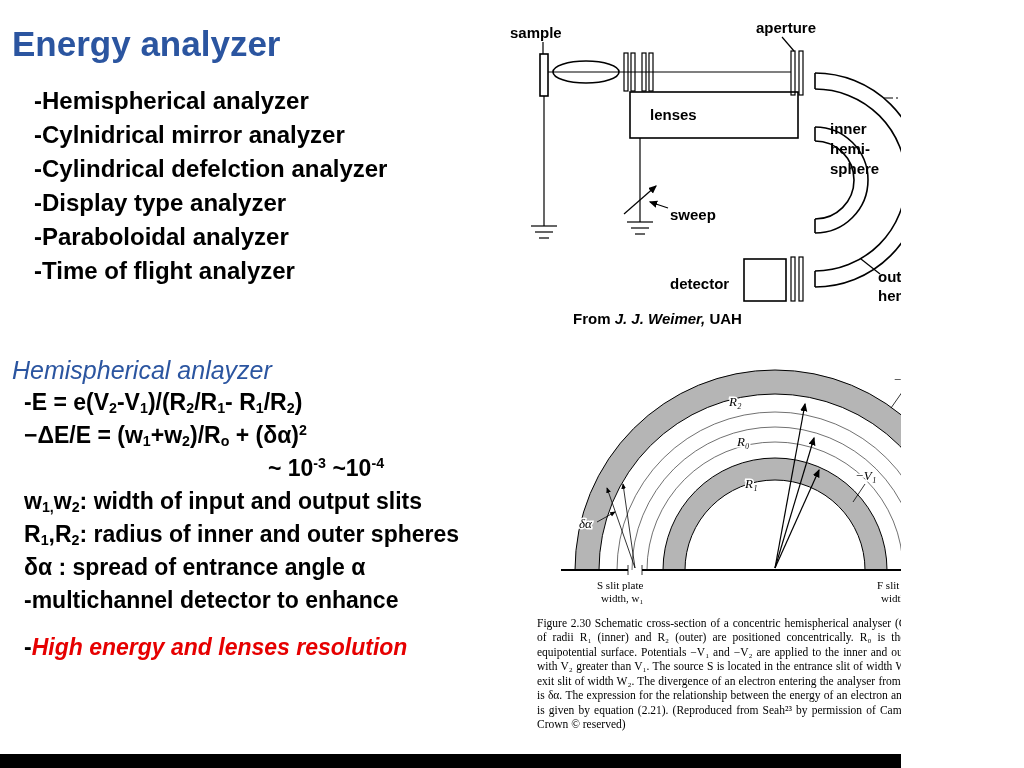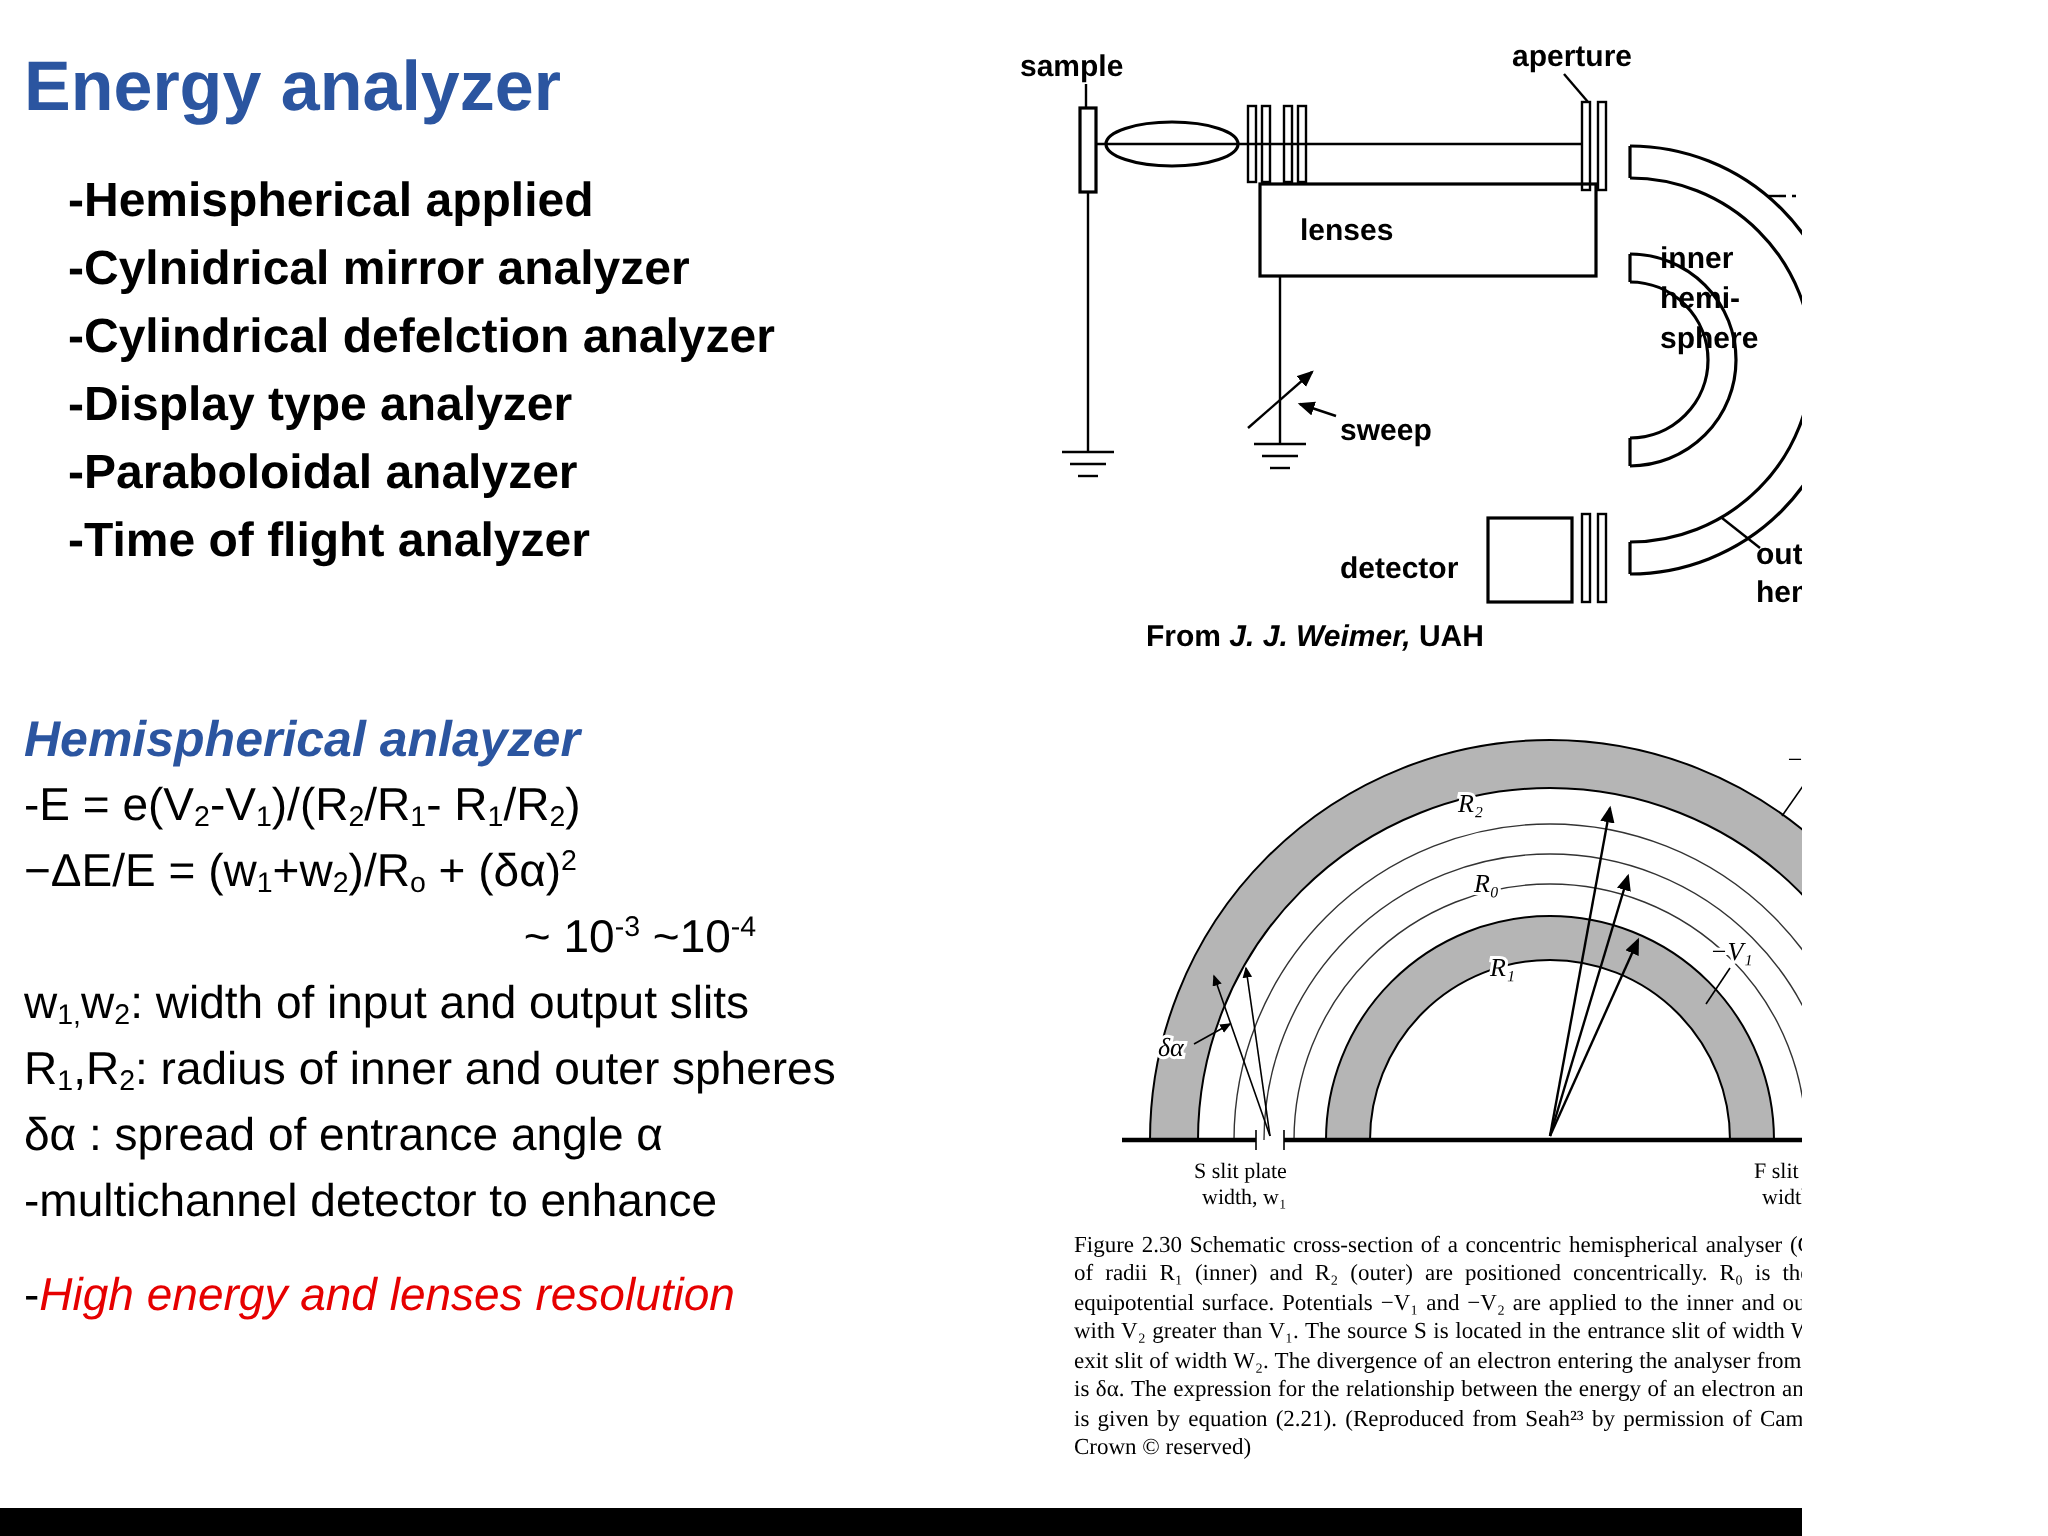--- a/index.html
+++ b/index.html
@@ -7,24 +7,24 @@
   body { background:#ffffff; font-family:"Liberation Sans", sans-serif; }
   .slide { position:relative; width:901px; height:768px; background:#ffffff; overflow:hidden; }
 
   .title { position:absolute; left:12px; top:24px; font-size:35px; font-weight:bold; color:var(--blue); }
   .analyzer-list { position:absolute; left:34px; top:84px; }
   .li { font-size:24px; font-weight:bold; color:#000; line-height:34px; white-space:pre; }
 
   .credit { position:absolute; left:573px; top:310px; font-size:15px; font-weight:bold; color:#000; }
   .credit .it { font-style:italic; }
 
-  .subheading { position:absolute; left:12px; top:356px; font-size:25px; font-weight:bold; font-style:italic; color:var(--blue); }
+  .subheading { position:absolute; left:12px; top:356px; font-size:25px; font-weight:normal; font-style:italic; color:var(--blue); }
 
   .equations { position:absolute; left:12px; top:386px; width:560px; }
-  .eq { font-size:23px; font-weight:normal; color:#000; line-height:33px; white-space:pre; }
+  .eq { font-size:23px; font-weight:bold; color:#000; line-height:33px; white-space:pre;margin-left:12px; }
   .eq sub, .eq sup { font-size:0.62em; line-height:0; }
   .eq sub { vertical-align:-0.2em; }
   .eq sup { vertical-align:0.55em; }
   .eq.indent { padding-left:56px;text-align:center; }
   .eq.red { margin-top:14px; }
   .eq .redtxt { color:var(--red); font-style:italic; }
 
   svg.schematic { position:absolute; left:480px; top:8px; width:540px; height:310px; }
   svg.figure { position:absolute; left:535px; top:362px; width:480px; height:250px; }
 
@@ -42,21 +42,21 @@
   .bottom-bar { position:absolute; left:0; top:754px; width:1024px; height:14px; background:#000; }
 </style>
 </head>
 <body>
 
 <div class="slide">
 
   <h1 class="title">Energy analyzer</h1>
 
   <div class="analyzer-list">
-    <div class="li">-Hemispherical applied</div>
+    <div class="li">-Hemispherical analyzer</div>
     <div class="li">-Cylnidrical mirror analyzer</div>
     <div class="li">-Cylindrical defelction analyzer</div>
     <div class="li">-Display type analyzer</div>
     <div class="li">-Paraboloidal analyzer</div>
     <div class="li">-Time of flight analyzer</div>
   </div>
 
   <svg class="schematic" viewBox="0 0 540 310">
     <defs>
       <marker id="ah1" markerWidth="8" markerHeight="8" refX="6" refY="3" orient="auto">

